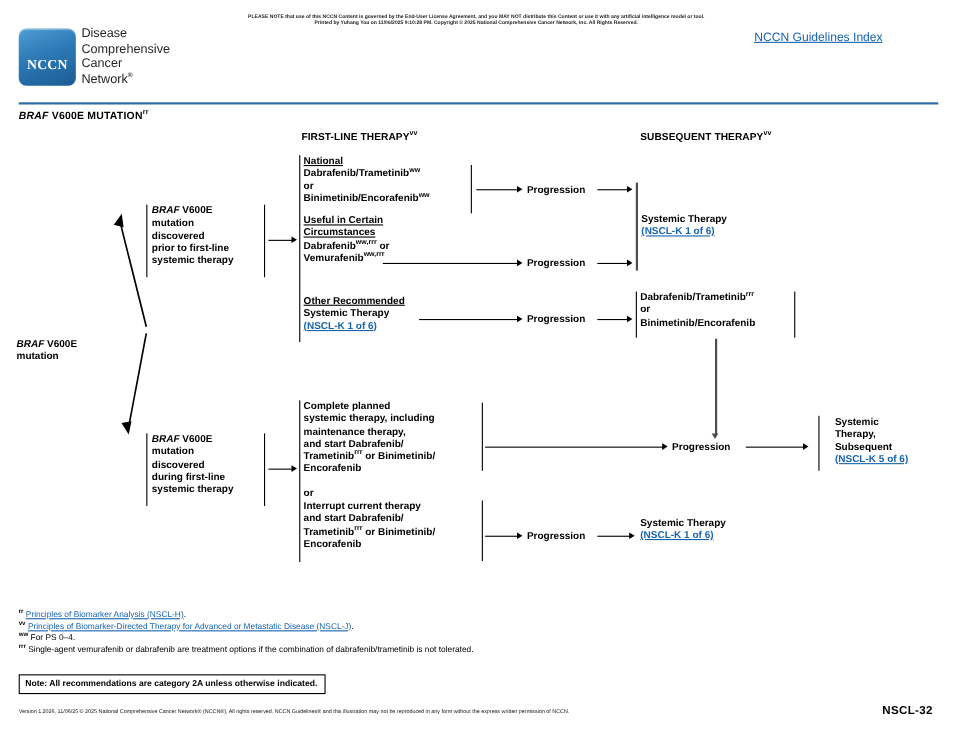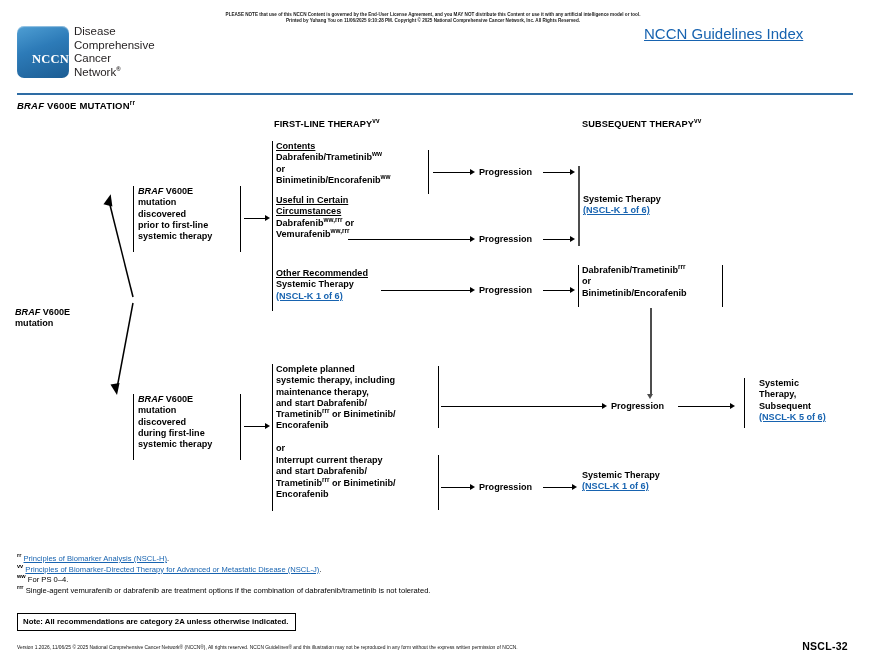--- a/index.html
+++ b/index.html
@@ -14,36 +14,36 @@
     left:148px; top:12px; width:570px;
     font-size:4.6px; line-height:6.2px; text-align:center;
     font-weight:bold; color:#1a1a1a; letter-spacing:0px;
   }
   #logo-box{
     left:17px; top:26px; width:52px; height:52px; border-radius:7px;
     background:linear-gradient(160deg,#4f9fd4 0%,#2d7bb8 42%,#1b5c93 100%);
     box-shadow:inset 0 1px 1px rgba(255,255,255,.45);
   }
   #logo-word{
-    position:absolute; left:0; right:0; top:26px; text-align:right;
+    position:absolute; left:0; right:0; top:26px; text-align:center;
     font-family:"Liberation Serif", serif; font-size:12.5px;
     font-weight:bold; color:#fff; letter-spacing:.2px;
   }
   #logo-text{
     left:74px; top:25px; width:120px;
     font-size:11.5px; line-height:13.6px; color:#231f20;
   }
   #logo-text sup{font-size:6px; vertical-align:super;}
   #title{
     left:197px; top:31px; width:470px;
     font-size:17.5px; font-weight:bold; line-height:24px; color:#000;
   }
   #links{
-    right:26px; top:27px; width:200px; text-align:left;
-    font-size:15px; line-height:14.6px;
+    right:26px; top:27px; width:200px; text-align:center;
+    font-size:11px; line-height:14.6px;
   }
   #links a{color:#1763b0; text-decoration:underline; display:block; cursor:pointer;}
   #hdr-rule{left:17px; top:93px; width:836px; height:2px; background:#2e6ca4;}
 
   
   .sec-title{font-size:9.5px; font-weight:bold; letter-spacing:.2px;}
   .sec-title i{font-style:italic;}
   .col-head{font-size:9.2px; font-weight:bold; letter-spacing:.1px;}
   sup{font-size:6.4px; font-weight:bold; vertical-align:super; line-height:0;}
 
@@ -139,21 +139,21 @@
   <div>systemic therapy</div>
 </div>
 <div class="abs vbar" style="left:240px; top:186px; height:66px;"></div>
 
 <div class="abs hbar" style="left:244px; top:218px; width:22px;"></div>
 <div class="abs ahead" style="left:265px; top:215px;"></div>
 
 <div class="abs vbar" style="left:272px; top:141px; height:170px;"></div>
 
 <div class="abs blk" style="left:276px; top:141px; width:175px;">
-  <div class="u">Contents</div>
+  <div class="u">National</div>
   <div><span>Dabrafenib/Trametinib</span><sup>ww</sup></div>
   <div>or</div>
   <div><span>Binimetinib/Encorafenib</span><sup>ww</sup></div>
 </div>
 <div class="abs vbar" style="left:428px; top:150px; height:44px;"></div>
 
 <div class="abs blk" style="left:276px; top:195px; width:175px;">
   <div class="u">Useful in Certain</div>
   <div class="u">Circumstances</div>
   <div><span>Dabrafenib</span><sup>ww,rrr</sup><span> or</span></div>

